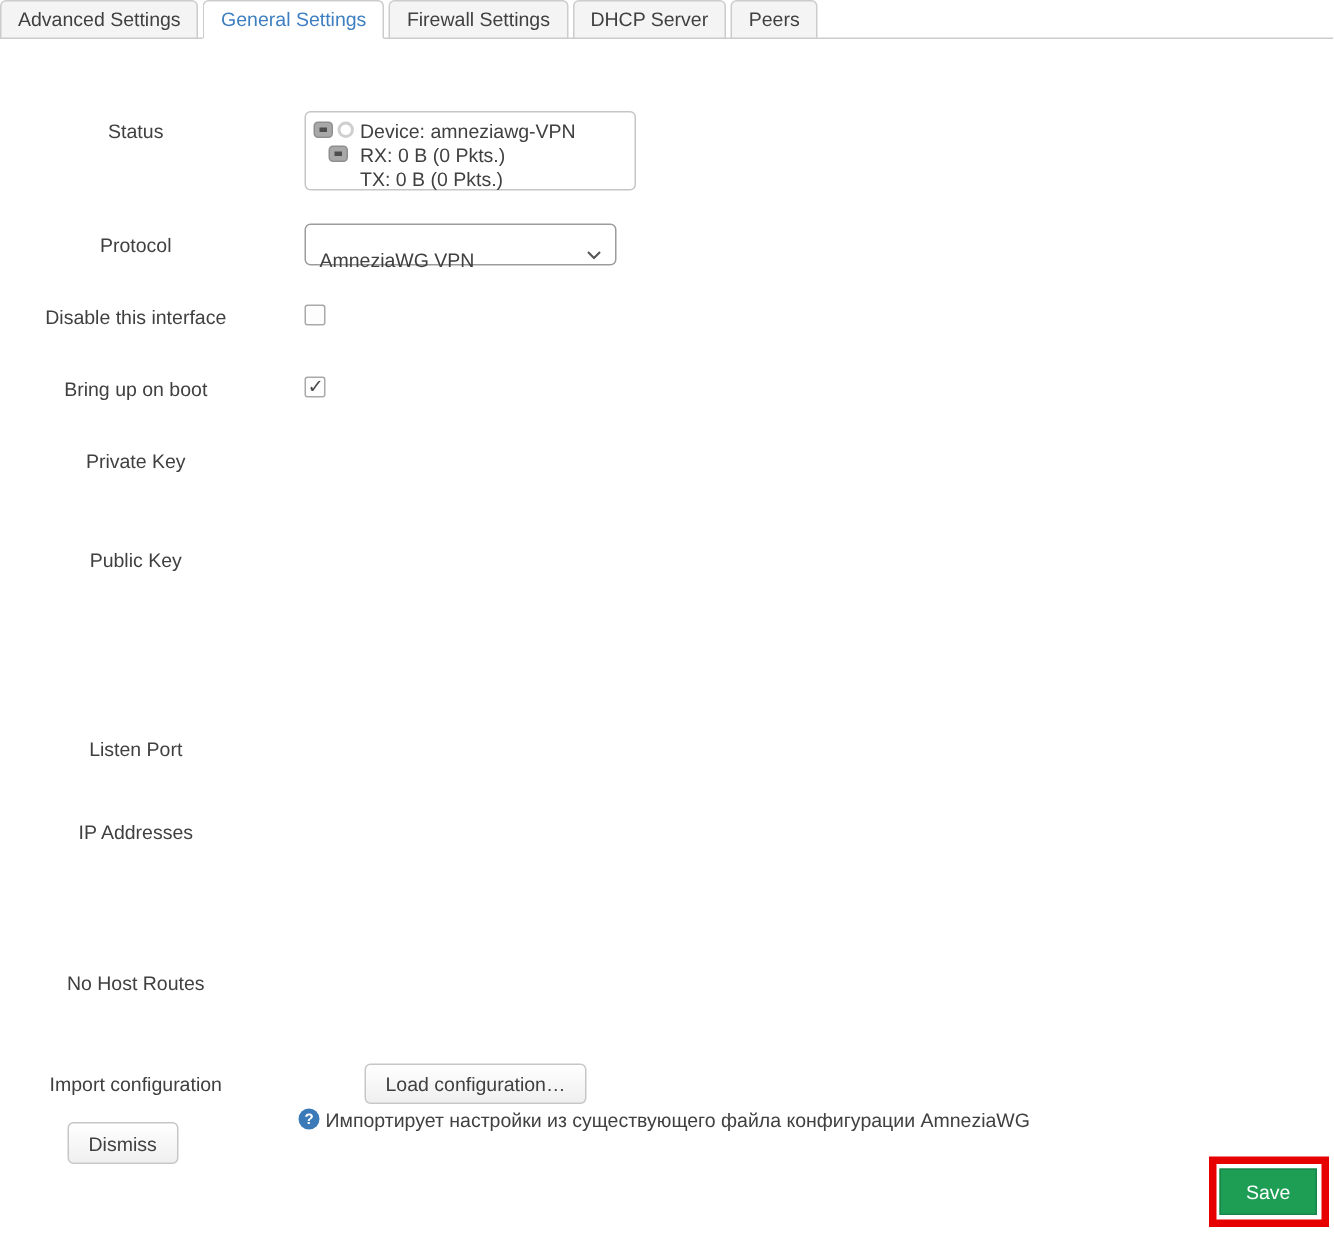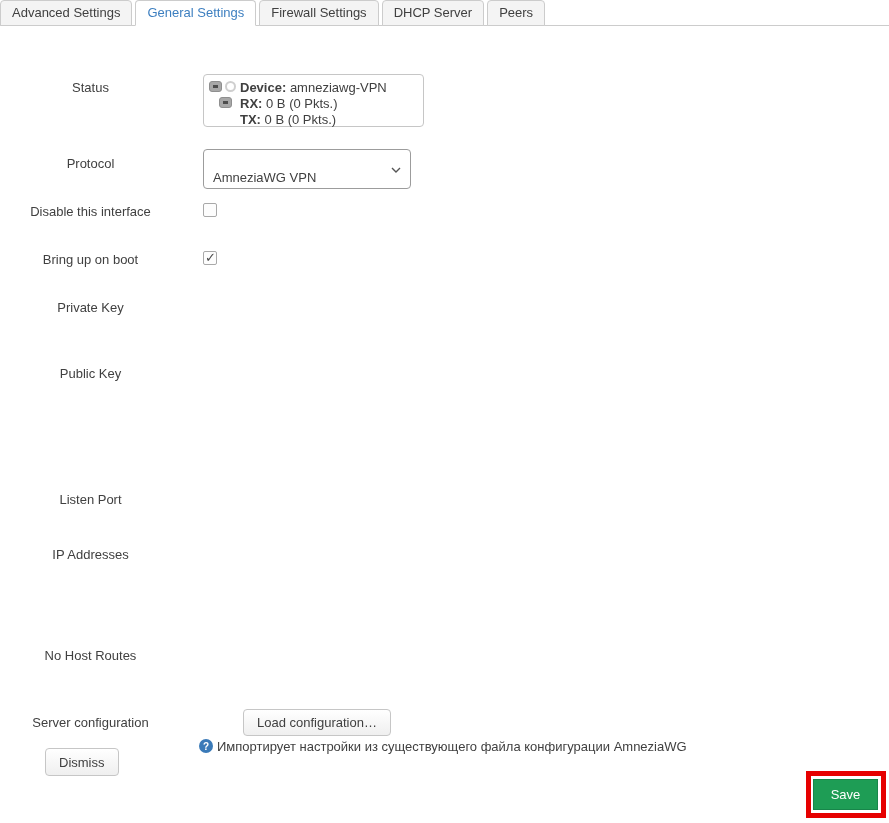--- a/index.html
+++ b/index.html
@@ -29,25 +29,25 @@
   
   .status-box{position:absolute;left:203px;top:74px;width:221px;height:53px;border:1px solid #c6c6c6;
               border-radius:4px;background:#fff;font-size:13px;line-height:16px;}
   .status-icons{position:absolute;left:0;top:0;width:34px;height:100%;}
   .eth{position:absolute;width:13px;height:11px;background:#a8a8a8;border:1px solid #8f8f8f;border-radius:3px;}
   .eth::after{content:"";position:absolute;left:3px;top:3px;width:5px;height:3px;background:#4d4d4d;}
   .eth.e1{left:5px;top:6px;}
   .eth.e2{left:15px;top:22px;}
   .circ{position:absolute;left:21px;top:6px;width:11px;height:11px;border:2px solid #cfcfcf;border-radius:50%;}
   .status-lines{position:absolute;left:36px;top:5px;right:4px;}
-  .status-lines b{font-weight:bold;}
+  .status-lines b{font-weight:normal;}
 
   
-  .select{position:absolute;left:203px;top:149px;width:208px;height:40px;border:1px solid #9c9c9c;
-          border-radius:4px;background:#fff;font-size:13px;display:flex;align-items:center;
+  .select{position:absolute;left:203px;top:149px;width:208px;height:28px;border:1px solid #9c9c9c;
+          border-radius:4px;background:#fff;font-size:13px;display:flex;align-items:flex-start;
           padding:16px 24px 0 9px;cursor:pointer;}
   .select .chev{position:absolute;right:9px;top:11px;}
 
   
   .checkbox{position:absolute;left:203px;width:14px;height:14px;border:1px solid #a9a9a9;border-radius:2px;
             background:#fdfdfd;cursor:pointer;}
   .checkbox.checked::after{content:"\2713";position:absolute;left:1px;top:-2px;font-size:13px;color:#4a4a4a;font-weight:bold;}
 
   
   .btn{font-size:13px;color:var(--text);background:linear-gradient(#ffffff,#efefef);
@@ -110,21 +110,21 @@
 
   <div class="flabel" style="top:252px">Bring up on boot</div>
   <div class="checkbox checked" style="top:251px"></div>
 
   <div class="flabel" style="top:300px">Private Key</div>
   <div class="flabel" style="top:366px">Public Key</div>
   <div class="flabel" style="top:492px">Listen Port</div>
   <div class="flabel" style="top:547px">IP Addresses</div>
   <div class="flabel" style="top:648px">No Host Routes</div>
 
-  <div class="flabel" style="top:715px">Server configuration</div>
+  <div class="flabel" style="top:715px">Import configuration</div>
   <button class="btn btn-load">Load configuration…</button>
   <div class="help-row">
     <span class="help-icon">?</span>
     <span>Импортирует настройки из существующего файла конфигурации AmneziaWG</span>
   </div>
 
   <button class="btn btn-dismiss">Dismiss</button>
   <button class="btn-save">Save</button>
   <div class="annotation"></div>
 

